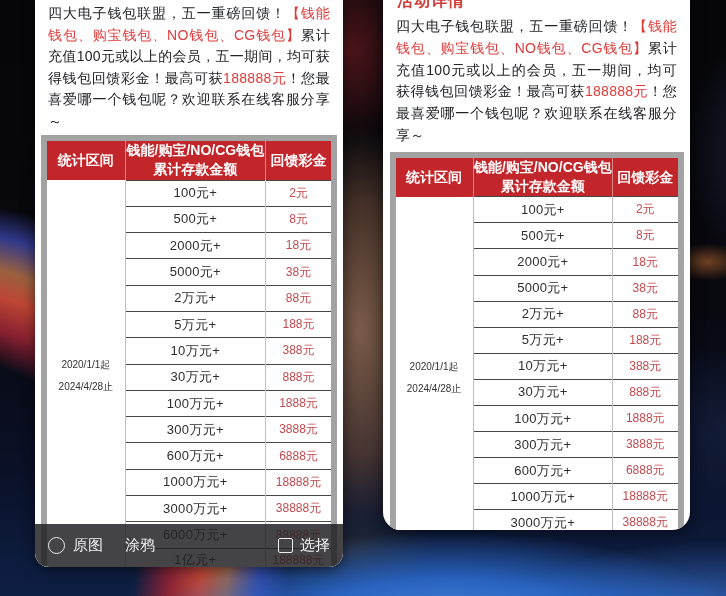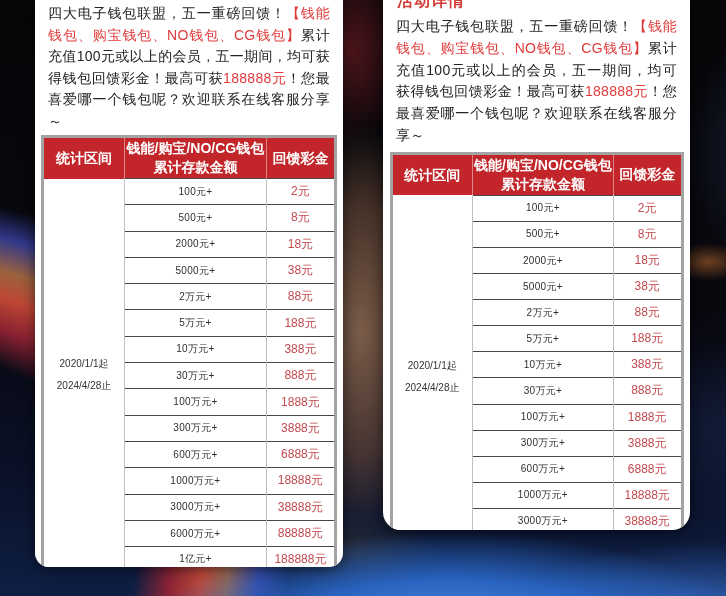--- a/index.html
+++ b/index.html
@@ -30,29 +30,29 @@
 
   .promo-heading { margin:-9px 14px 0 14px; font-size:16px; font-weight:bold;
     color:#d23a35; line-height:20px; letter-spacing:1px; }
   .promo { padding:3px 13px 0 13px; font-size:14px; line-height:21.5px;
     color:#222326; text-align:justify; letter-spacing:0.3px; }
   .panel.right .promo { padding-top:5px; line-height:21.8px; }
   .red { color:#e03b3b; }
 
   
   table.bonus { border-collapse:collapse; table-layout:fixed;
-    width:296px; margin:3px auto 0 auto; border:3px solid #a3a3a3; }
+    width:296px; margin:3px auto 0 auto; border:6px solid #a3a3a3; }
   .panel.right table.bonus { width:294px; margin-top:5px; }
   col.c1 { width:28%; } col.c2 { width:48.4%; } col.c3 { width:23.6%; }
   thead th { background:#c2262b; color:#ffffff; font-size:14px; font-weight:bold;
     height:42px; line-height:19px; text-align:center; vertical-align:middle;
     border-left:1px solid rgba(255,255,255,0.45); }
   thead th:first-child { border-left:none; }
   tbody td { height:26.3px; text-align:center; vertical-align:middle;
-    font-size:10px; color:#2e2e2e; border-top:1px solid #474747; }
+    font-size:13px; color:#2e2e2e; border-top:1px solid #474747; }
   .panel.right tbody td { height:26.1px; }
   td.period { border-top:none; border-right:1px solid #bfbfbf;
     font-size:10px; color:#333; line-height:22px; background:#fff; }
   td.amt { letter-spacing:0.3px; }
   td.bon { font-size:12px; color:#c2494d; border-left:1px solid #bfbfbf; }
 
   
   .viewer-bar { position:absolute; left:0; bottom:0; width:100%; height:43px;
     background:rgba(32,32,34,0.84); border-radius:0 0 14px 14px;
     display:flex; align-items:center; padding:0 13px; z-index:3;
@@ -150,20 +150,28 @@
             <td class="amt">6000万元+</td>
             <td class="bon">88888元</td>
           </tr>
         <tr>
             <td class="amt">1亿元+</td>
             <td class="bon">188888元</td>
           </tr>
       </tbody>
     </table>
 
+    <div class="viewer-bar">
+      <span class="circ"></span>
+      <span>原图</span>
+      <span class="doodle">涂鸦</span>
+      <span class="bar-spacer"></span>
+      <span class="chk"></span>
+      <span>选择</span>
+    </div>
   </div>
 
   <div class="panel right">
     <div class="promo-heading">活动详情</div>
     <p class="promo"><span>四大电子钱包联盟，五一重磅回馈！</span><span class="red">【钱能钱包、购宝钱包、NO钱包、CG钱包】</span><span>累计充值100元或以上的会员，五一期间，均可获得钱包回馈彩金！最高可获</span><span class="red">188888元</span><span>！您最喜爱哪一个钱包呢？欢迎联系在线客服分享～</span></p>
 
     <table class="bonus">
       <colgroup>
           <col class="c1">
           <col class="c2">

